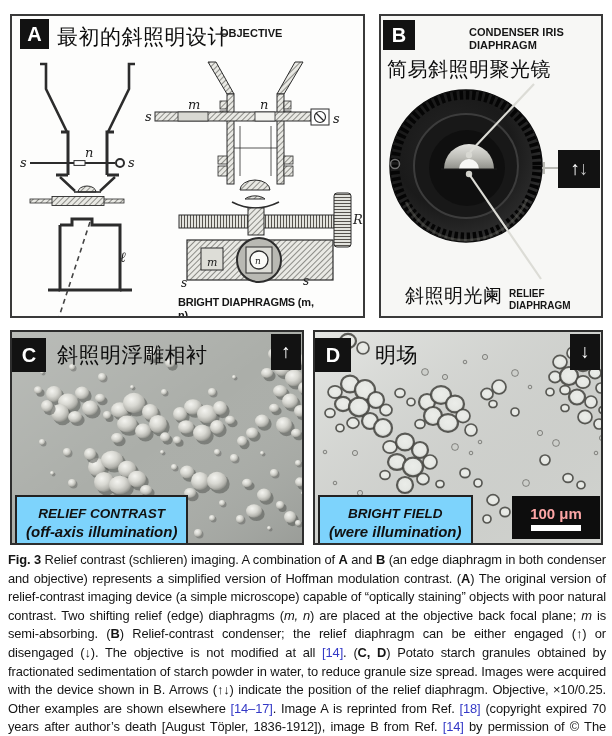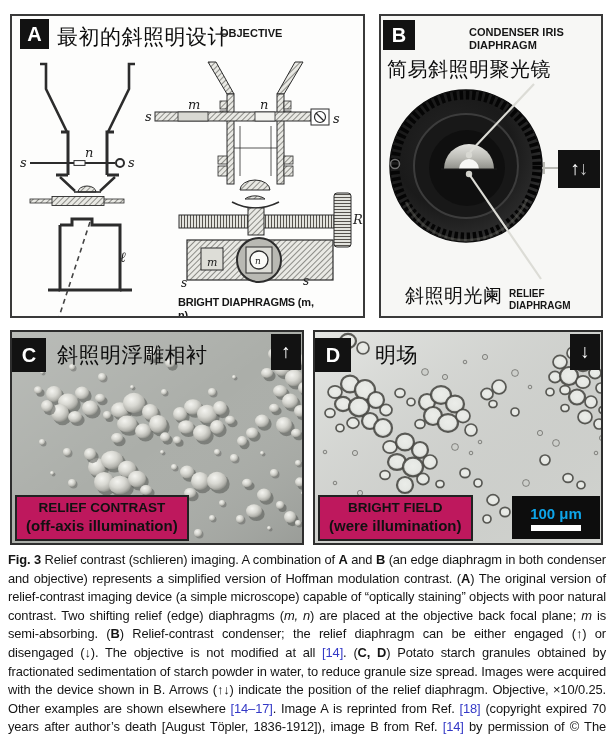--- a/index.html
+++ b/index.html
@@ -26,27 +26,27 @@
   #objectiveLbl{left:208px;top:11px;}
   #condenserLbl{left:88px;top:10px;width:126px;}
   #reliefLbl{left:128px;top:272px;width:86px;font-size:10px;}
   #slidingLbl{left:166px;top:280px;width:136px;letter-spacing:-0.2px;}
   .arrow-box{position:absolute;background:#121212;color:#fff;display:flex;align-items:center;justify-content:center;
              font-size:19px;z-index:5;}
   #arrowsB{right:1px;top:134px;width:42px;height:38px;letter-spacing:-1px;}
   #arrowsB .dim{color:#c2c2c2;}
   #arrowC{right:1px;top:2px;width:30px;height:36px;}
   #arrowD{right:1px;top:2px;width:30px;height:36px;}
-  .mode-box{position:absolute;left:3px;top:163px;background:#be185d;border:2px solid #222;
-            text-align:center;padding:3px 9px;z-index:6;line-height:1.25;}
+  .mode-box{position:absolute;left:3px;top:163px;background:#7dd3fc;border:2px solid #222;
+            text-align:center;padding:9px 9px;z-index:6;line-height:1.25;font-style:italic;}
   .mode-box .l1{font-weight:bold;font-size:13.5px;white-space:nowrap;}
   .mode-box .l2{font-weight:bold;font-size:15px;white-space:nowrap;}
   #scaleBox{position:absolute;right:1px;top:164px;width:88px;height:43px;background:#0d0d0d;z-index:6;
             display:flex;flex-direction:column;align-items:center;justify-content:center;}
-  #scaleBox .txt{color:#0ea5e9;font-weight:bold;font-size:15px;margin-bottom:3px;}
+  #scaleBox .txt{color:#fca5a5;font-weight:bold;font-size:15px;margin-bottom:3px;}
   #scaleBox .bar{width:50px;height:6px;background:#fff;}
   #caption{position:absolute;left:8px;top:551px;width:598px;margin:0;font-size:12.9px;line-height:18.6px;
            letter-spacing:-0.12px;text-align:justify;color:#141414;}
   #caption b{font-weight:bold;}
   #caption i{font-style:italic;}
   #caption .ref{color:#3338c6;}
   svg{position:absolute;left:0;top:0;}
   svg text{font-family:"DejaVu Serif","Liberation Serif",serif;font-style:italic;fill:#222;}
 </style>
 </head>

